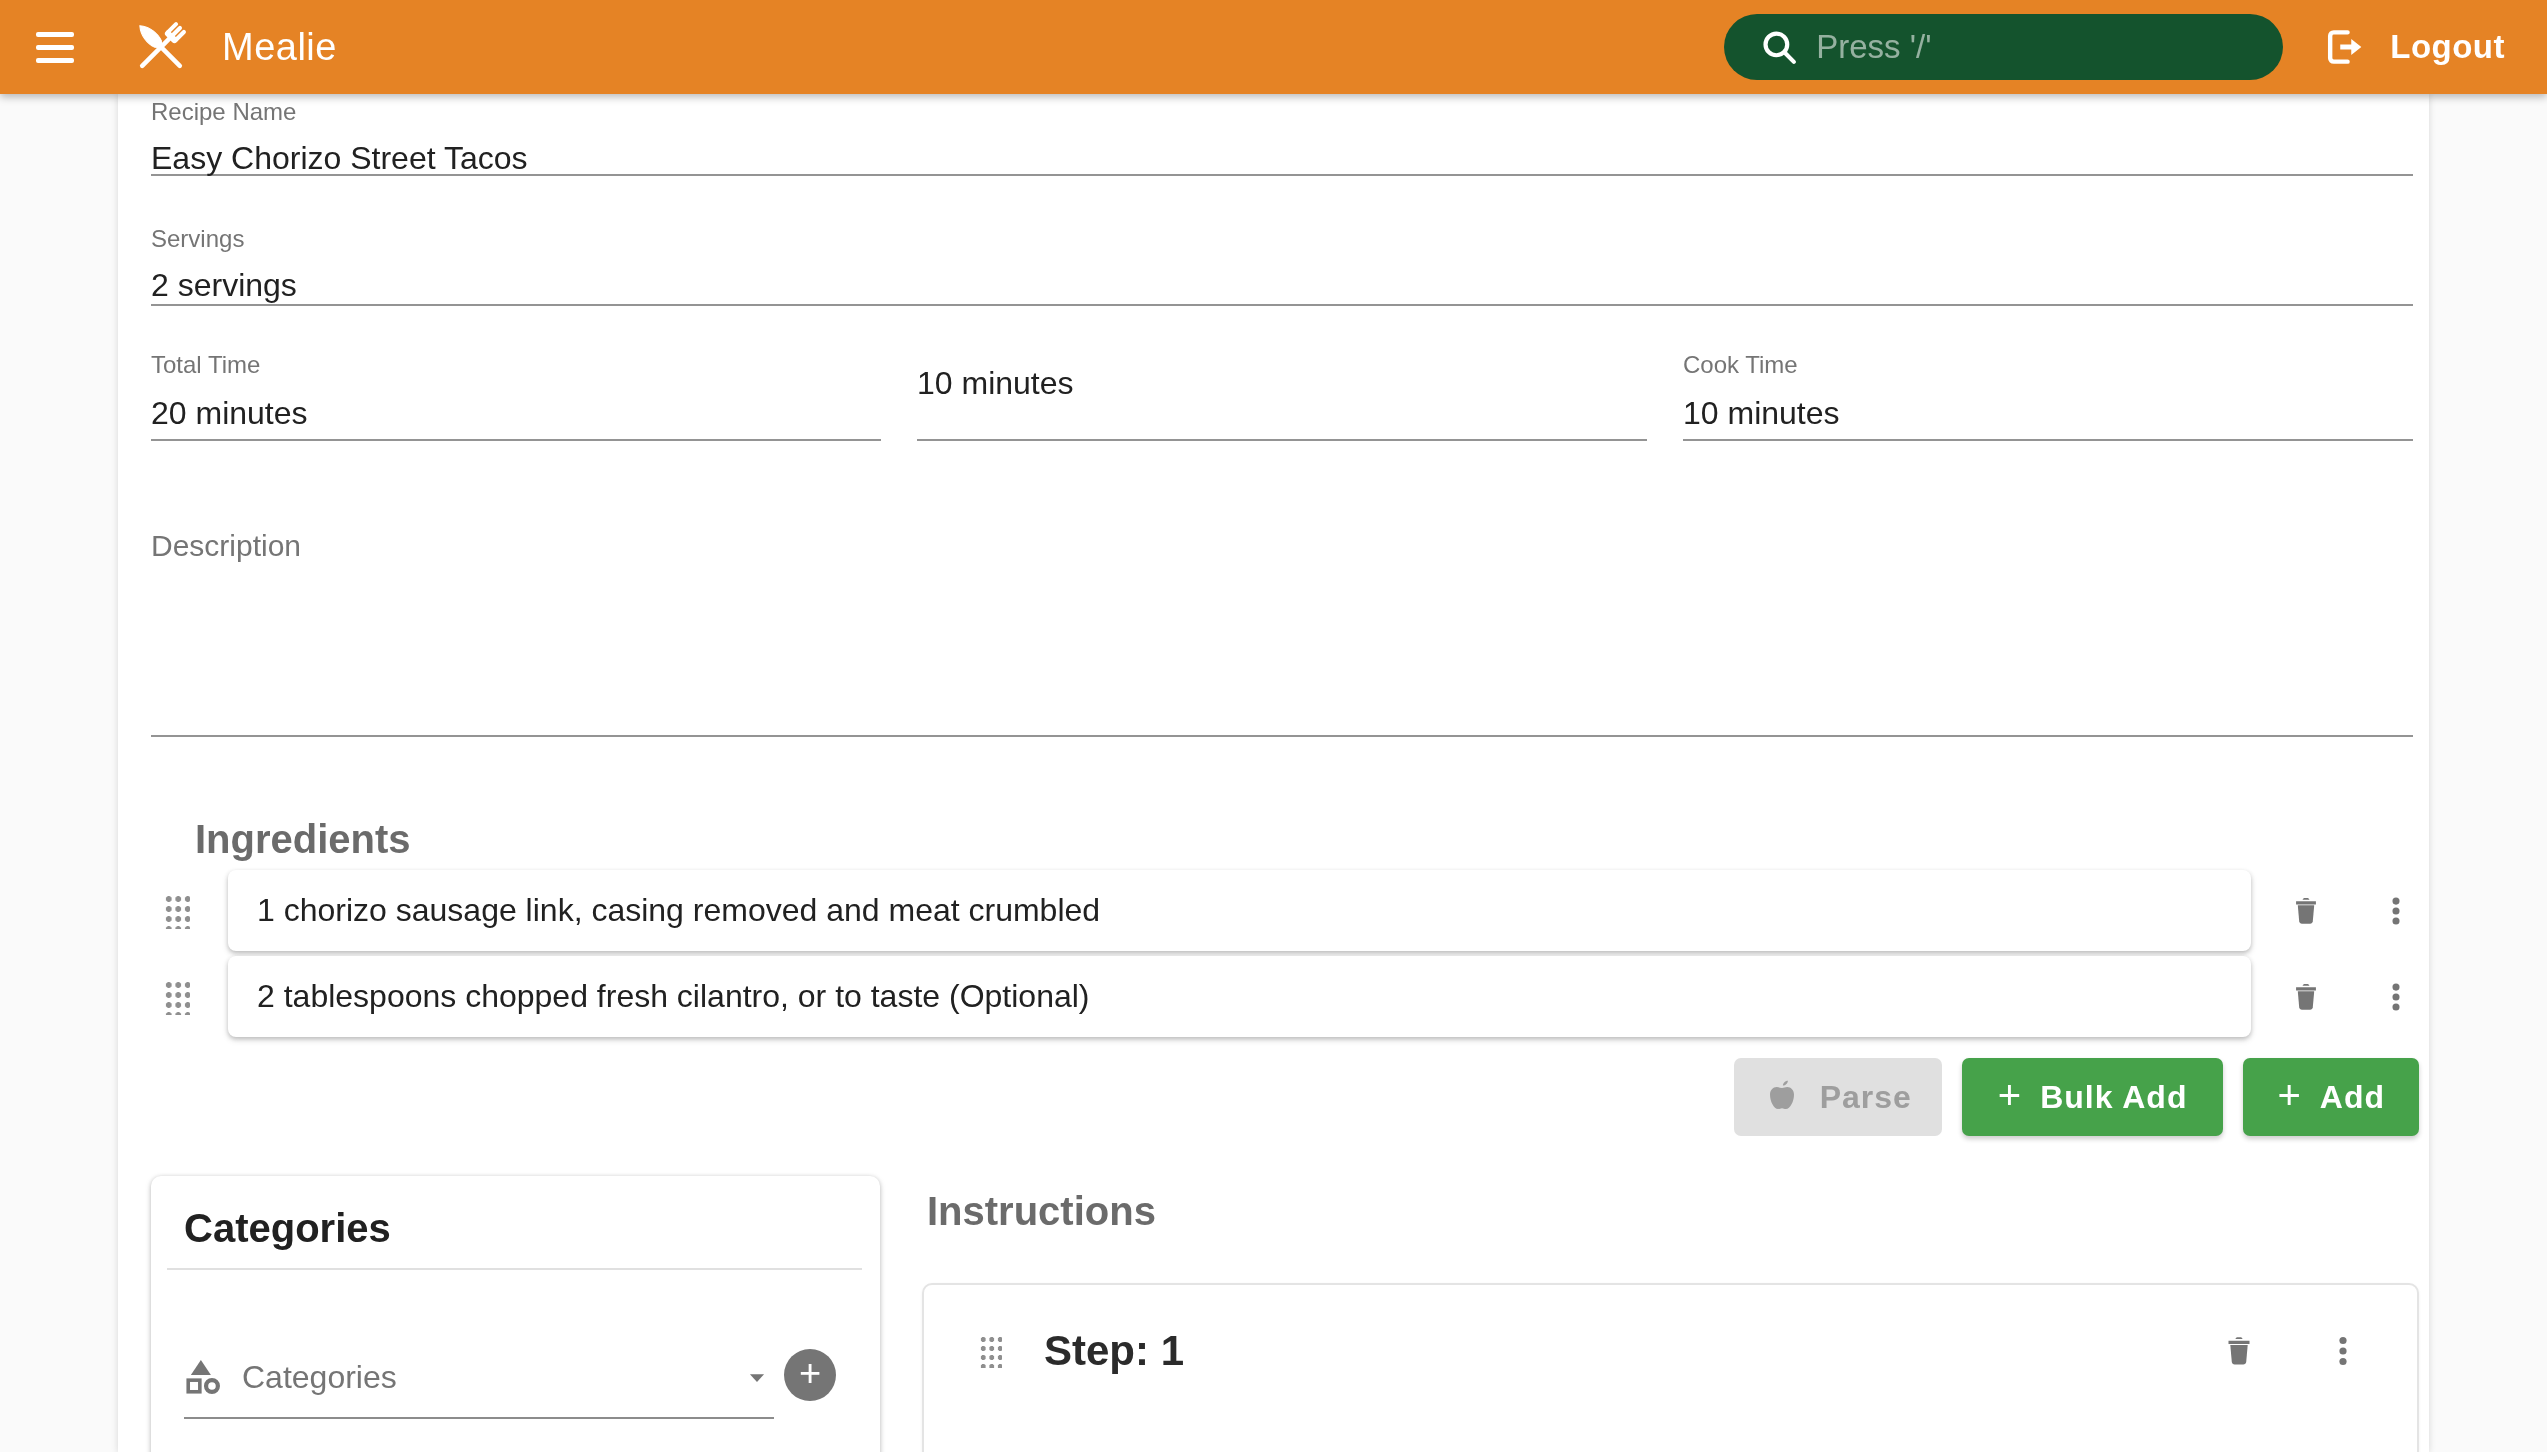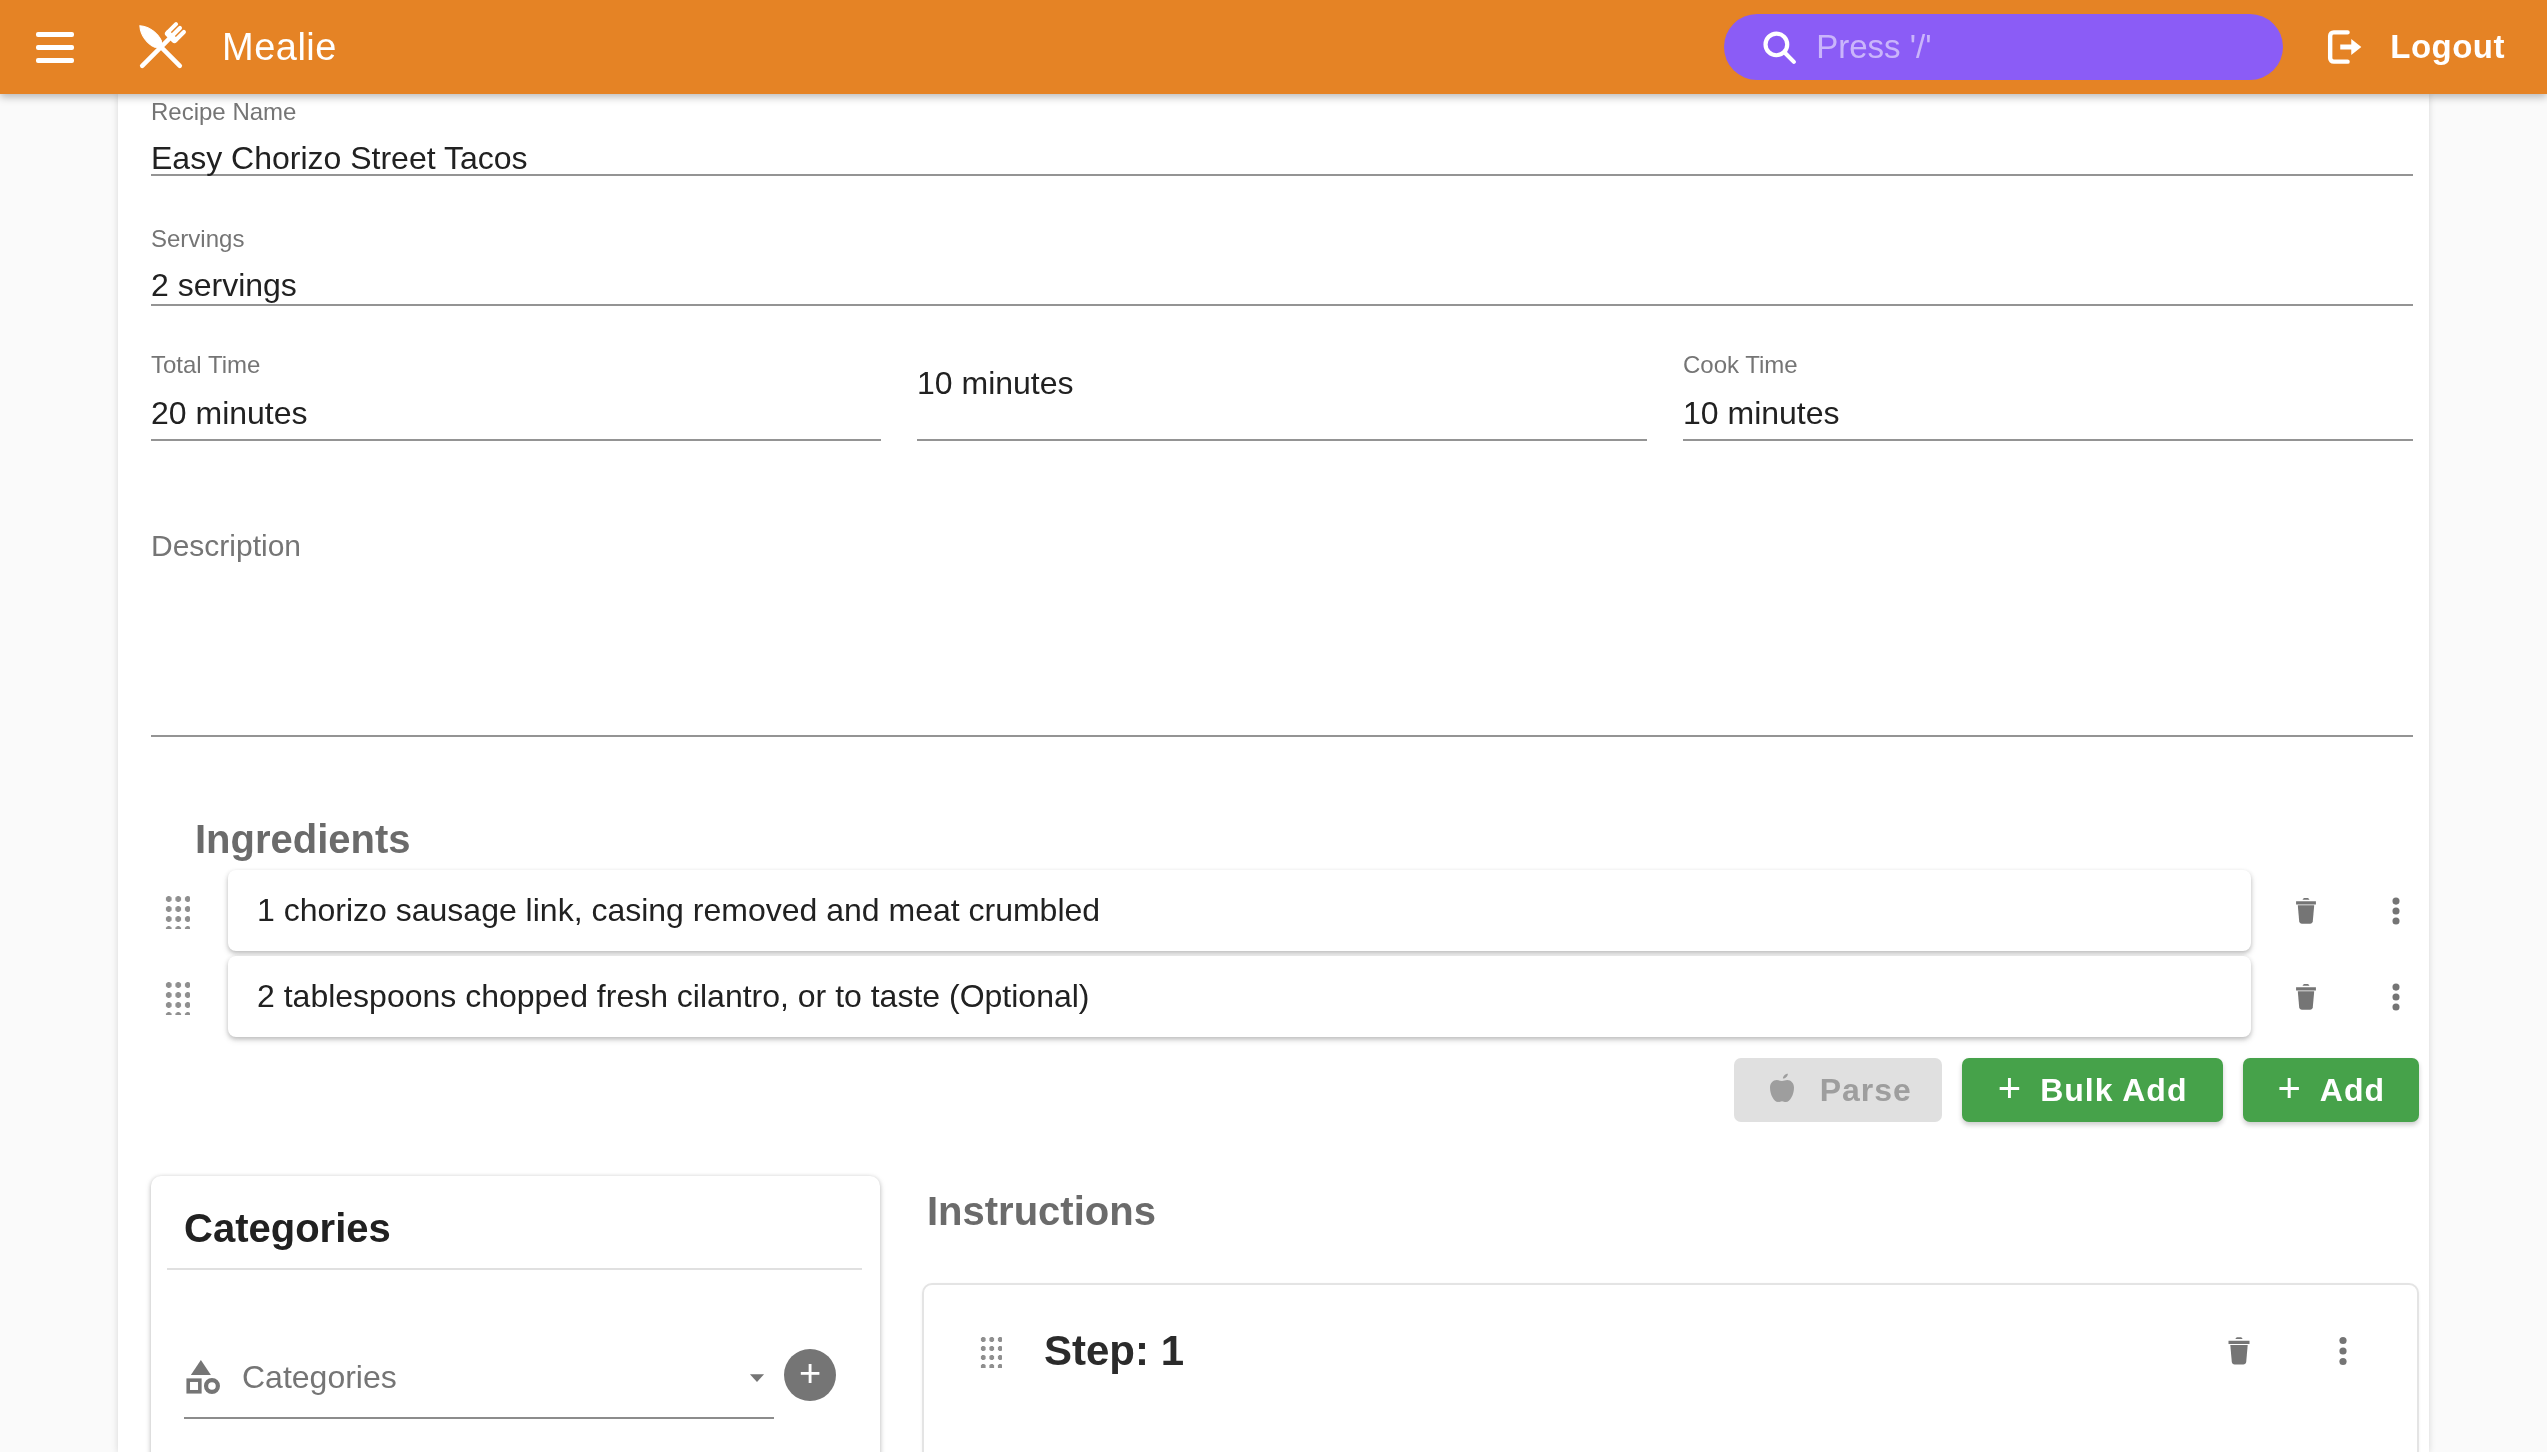--- a/index.html
+++ b/index.html
@@ -9,21 +9,21 @@
   
   .appbar { position:absolute; left:0; top:0; width:2547px; height:94px; background:#E58325;
             display:flex; align-items:center; padding:0 42px 0 30px;
             box-shadow:0 3px 8px rgba(0,0,0,0.28); z-index:10; }
   .hamburger { width:52px; height:40px; display:flex; flex-direction:column; justify-content:center;
                gap:8px; cursor:pointer; margin-left:6px; }
   .hamburger span { display:block; width:38px; height:5px; background:#fff; border-radius:2px; }
   .logo { margin-left:40px; width:66px; height:66px; }
   .app-title { margin-left:28px; color:#fff; font-size:38px; font-weight:500; letter-spacing:0.5px; }
   .spacer { flex:1; }
-  .searchbox { width:559px; height:66px; border-radius:33px; background:#8b5cf6;
+  .searchbox { width:559px; height:66px; border-radius:33px; background:#14532d;
                display:flex; align-items:center; padding-left:34px; }
   .searchbox .placeholder { margin-left:16px; font-size:33px; color:rgba(255,255,255,0.55); }
   .logout { display:flex; align-items:center; margin-left:38px; cursor:pointer;gap:9px; }
   .logout .label { color:#fff; font-size:33px; font-weight:700; margin-left:16px; letter-spacing:0.5px; }
 
   
   .sheet { position:absolute; left:118px; top:94px; width:2311px; height:1359px; background:#fff;
            box-shadow:0 0 7px rgba(0,0,0,0.14); }
 
   
@@ -49,21 +49,21 @@
      background-image:radial-gradient(circle, #8f8f8f 2.7px, transparent 3.1px);
      background-size:9.5px 10px; background-position:1px 2px; }
   .ing-input { flex:1; height:81px; background:#fff; border-radius:8px;
                box-shadow:0 2px 4px rgba(0,0,0,0.18), 0 3px 7px rgba(0,0,0,0.12);
                display:flex; align-items:center; padding-left:29px; font-size:32px; color:#212121; }
   .row-icon-btn { flex:0 0 auto; cursor:pointer; display:flex; align-items:center; justify-content:center; }
   .trash-btn { margin-left:26px; } .kebab-btn { margin-left:44px; }
 
   
   .btns-row { position:absolute; top:964px; right:10px; display:flex; gap:20px; align-items:center; }
-  .btn { height:64px; border-radius:7px; display:flex; align-items:center; justify-content:center;
+  .btn { height:78px; border-radius:7px; display:flex; align-items:center; justify-content:center;
          font-size:32px; font-weight:700; letter-spacing:1px; cursor:pointer; padding:0 30px;
          box-shadow:0 3px 5px rgba(0,0,0,0.2); }
   .btn .plus { font-size:40px; font-weight:400; margin-right:18px; position:relative; top:-2px; }
   .btn-disabled { background:#E0E0E0; color:#9e9e9e; box-shadow:none; cursor:default; }
   .btn-disabled .apple { margin-right:20px; }
   .btn-green { background:#46A24A; color:#fff; }
   .btn-bulk { padding:0 36px; }
   .btn-add  { padding:0 34px; }
 
   

